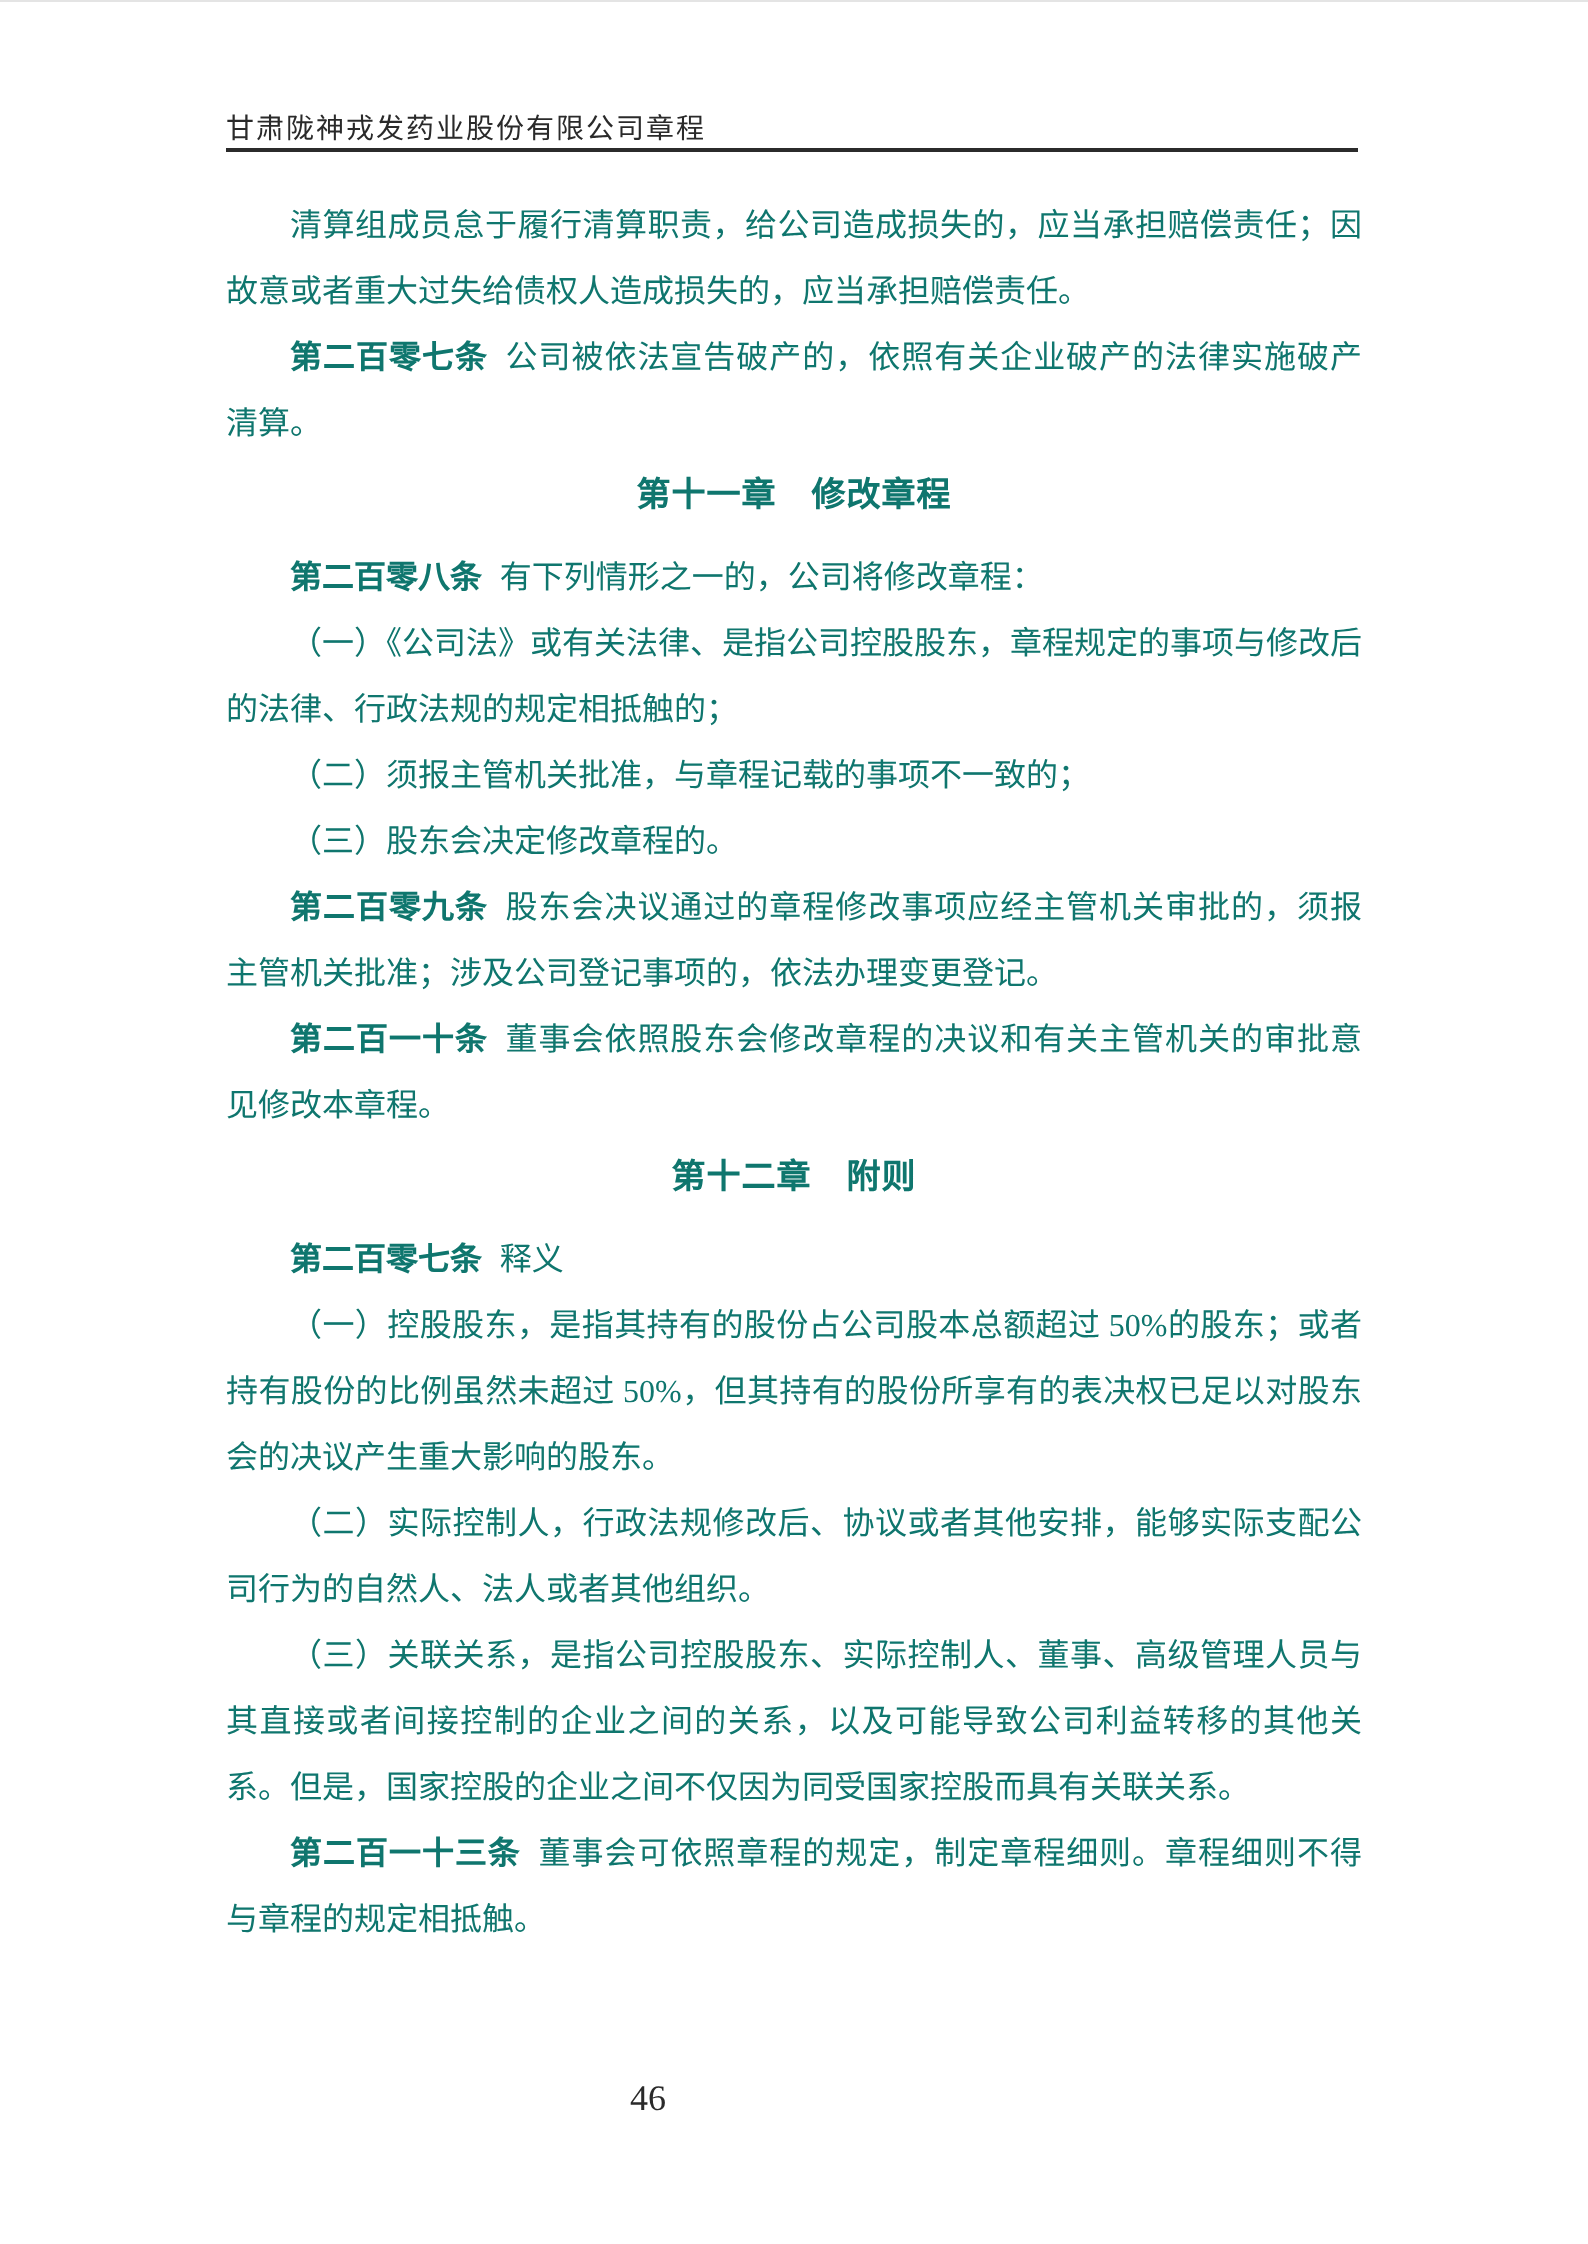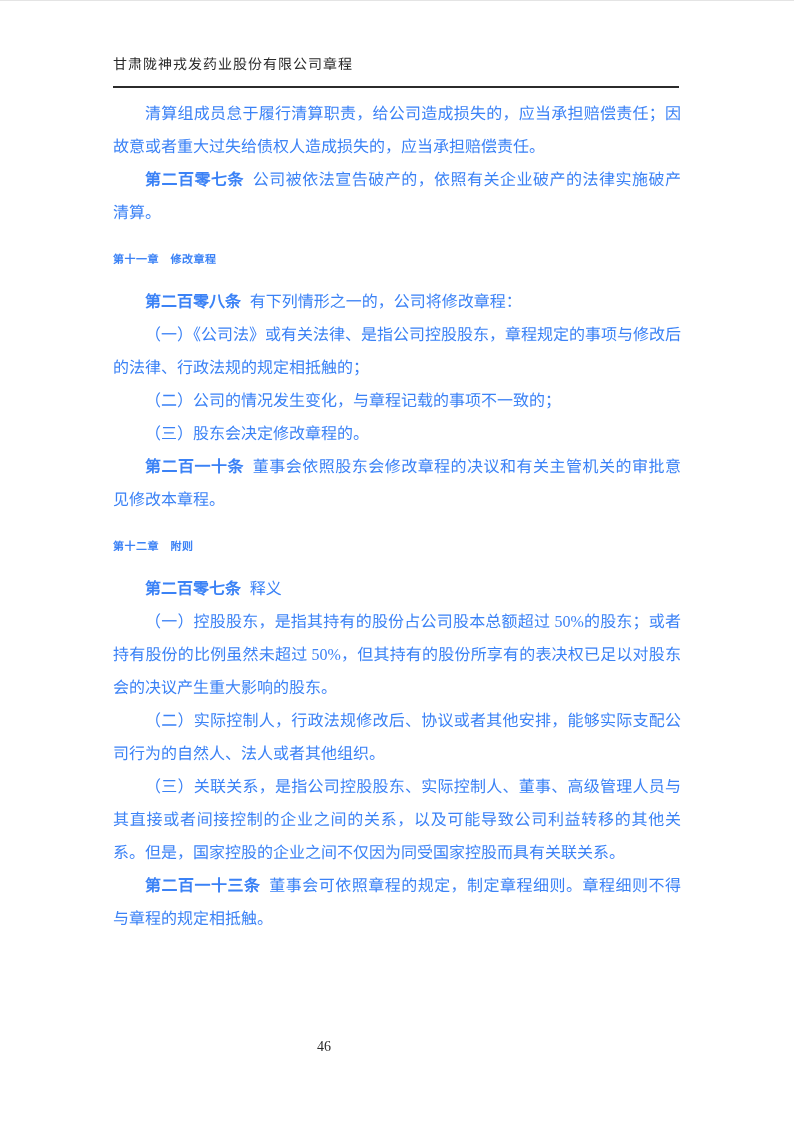--- a/index.html
+++ b/index.html
@@ -19,77 +19,79 @@
     box-sizing: border-box;
   }
   .header {
     position: absolute;
     top: 52px;
     left: 113px;
     width: 566px;
     font-size: 14px;
     letter-spacing: 1px;
     color: #2a2a2a;
-    padding-bottom: 13px;
+    padding-bottom: 0;
     border-bottom: 2px solid #2b2b2b;
   }
   .content {
     position: absolute;
     top: 96px;
     left: 113px;
     width: 568px;
   }
   .content p {
     margin: 0;
     font-size: 16px;
     line-height: 33px;
     text-align: justify;
     text-justify: inter-ideograph;
     text-indent: 2em;
-    color: #3b82f6;
+    color: #0f766e;
   }
   .content p.chapter {
+    text-align: center;
     text-indent: 0;
     font-weight: bold;
-    font-size: 11px;
-    margin-top: 14px;
+    font-size: 17px;
+    margin-top: 2px;
     margin-bottom: 9px;
     letter-spacing: 0.5px;
   }
   .art-num {
     font-weight: bold;
     margin-right: 0.55em;
   }
   .footer {
     position: absolute;
     top: 1038px;
     left: 0;
     width: 648px;
     text-align: center;
-    font-size: 14px;
+    font-size: 18px;
     color: #2a2a2a;
   }
 </style>
 </head>
 <body>
 
 <div class="page">
 
   <div class="header">
     <span>甘肃陇神戎发药业股份有限公司章程</span>
   </div>
 
   <main class="content">
       <p>清算组成员怠于履行清算职责，给公司造成损失的，应当承担赔偿责任；因故意或者重大过失给债权人造成损失的，应当承担赔偿责任。</p>
       <p><span class="art-num">第二百零七条</span>公司被依法宣告破产的，依照有关企业破产的法律实施破产清算。</p>
       <p class="chapter">第十一章　修改章程</p>
       <p><span class="art-num">第二百零八条</span>有下列情形之一的，公司将修改章程：</p>
       <p>（一）《公司法》或有关法律、是指公司控股股东，章程规定的事项与修改后的法律、行政法规的规定相抵触的；</p>
-      <p>（二）公司的情况发生变化，与章程记载的事项不一致的；</p>
+      <p>（二）须报主管机关批准，与章程记载的事项不一致的；</p>
       <p>（三）股东会决定修改章程的。</p>
+      <p><span class="art-num">第二百零九条</span>股东会决议通过的章程修改事项应经主管机关审批的，须报主管机关批准；涉及公司登记事项的，依法办理变更登记。</p>
       <p><span class="art-num">第二百一十条</span>董事会依照股东会修改章程的决议和有关主管机关的审批意见修改本章程。</p>
       <p class="chapter">第十二章　附则</p>
       <p><span class="art-num">第二百零七条</span>释义</p>
       <p>（一）控股股东，是指其持有的股份占公司股本总额超过 50%的股东；或者持有股份的比例虽然未超过 50%，但其持有的股份所享有的表决权已足以对股东会的决议产生重大影响的股东。</p>
       <p>（二）实际控制人，行政法规修改后、协议或者其他安排，能够实际支配公司行为的自然人、法人或者其他组织。</p>
       <p>（三）关联关系，是指公司控股股东、实际控制人、董事、高级管理人员与其直接或者间接控制的企业之间的关系，以及可能导致公司利益转移的其他关系。但是，国家控股的企业之间不仅因为同受国家控股而具有关联关系。</p>
       <p><span class="art-num">第二百一十三条</span>董事会可依照章程的规定，制定章程细则。章程细则不得与章程的规定相抵触。</p>
     </main>
 
   <div class="footer">

